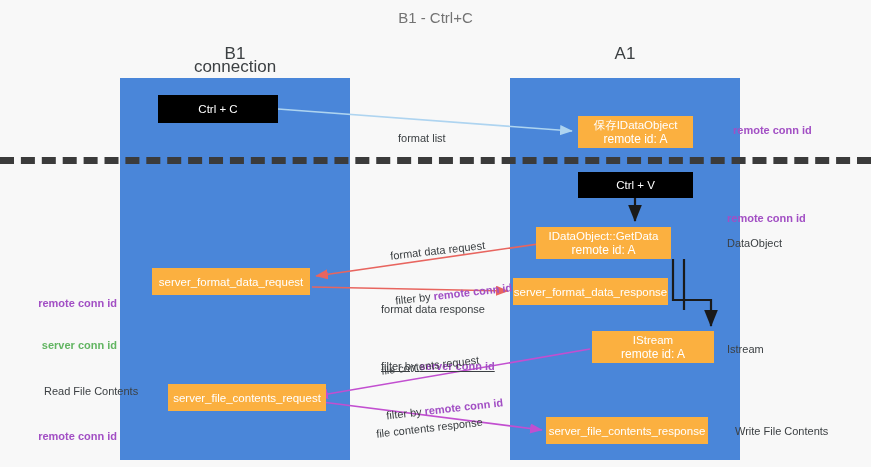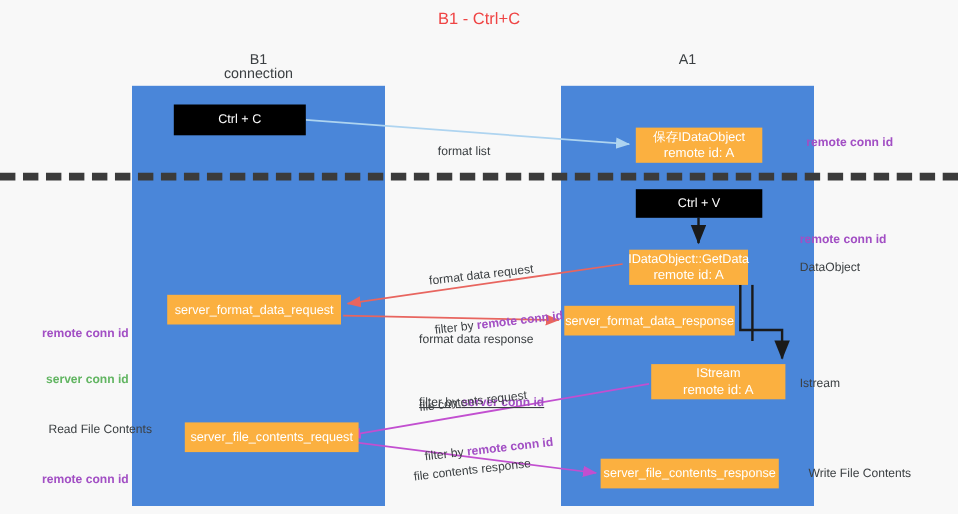--- a/index.html
+++ b/index.html
@@ -10,27 +10,27 @@
     position:relative;overflow:hidden;
     -webkit-font-smoothing:antialiased;
   }
   .stage{position:absolute;inset:0;}
   .abs{position:absolute;}
 
   
   #title{
     left:0;right:0;top:8px;
     text-align:center;
-    font-size:15px;color:#ef4444;line-height:20px;
+    font-size:15px;color:#737373;line-height:20px;
   }
   #title div{white-space:pre;}
 
   
   .col-head{
-    font-size:13px;color:#3c4043;text-align:center;line-height:13px;
+    font-size:17px;color:#3c4043;text-align:center;line-height:13px;
   }
   #head-b1{left:120px;top:47px;width:230px;}
   #head-a1{left:510px;top:47px;width:230px;}
 
   
   .lane{background:#4a86d9;}
   #lane-b1{left:120px;top:78px;width:230px;height:382px;}
   #lane-a1{left:510px;top:78px;width:230px;height:382px;}
 
   
@@ -47,21 +47,21 @@
     color:#ffffff;font-size:11.5px;line-height:14px;
     text-align:center;padding:2px 4px;
   }
   .box.green{background:#000000;}
   .box.orange{background:#fbb040;}
   .box .l2{font-size:12px;}
 
   #box-ctrlc{left:158px;top:95px;width:120px;height:28px;}
   #box-save-ido{left:578px;top:116px;width:115px;height:32px;}
   #box-ctrlv{left:578px;top:172px;width:115px;height:26px;}
-  #box-getdata{left:572px;top:227px;width:108px;height:32px;}
+  #box-getdata{left:536px;top:227px;width:135px;height:32px;}
   #box-sfdreq{left:152px;top:268px;width:158px;height:27px;}
   #box-sfdres{left:513px;top:278px;width:155px;height:27px;}
   #box-istream{left:592px;top:331px;width:122px;height:32px;}
   #box-sfcreq{left:168px;top:384px;width:158px;height:27px;}
   #box-sfcres{left:546px;top:417px;width:162px;height:27px;}
 
   
   .note{font-size:11px;line-height:14px;white-space:pre;}
   .purple{color:#a24fc4;font-weight:bold;}
   .green-t{color:#62b562;font-weight:bold;}

